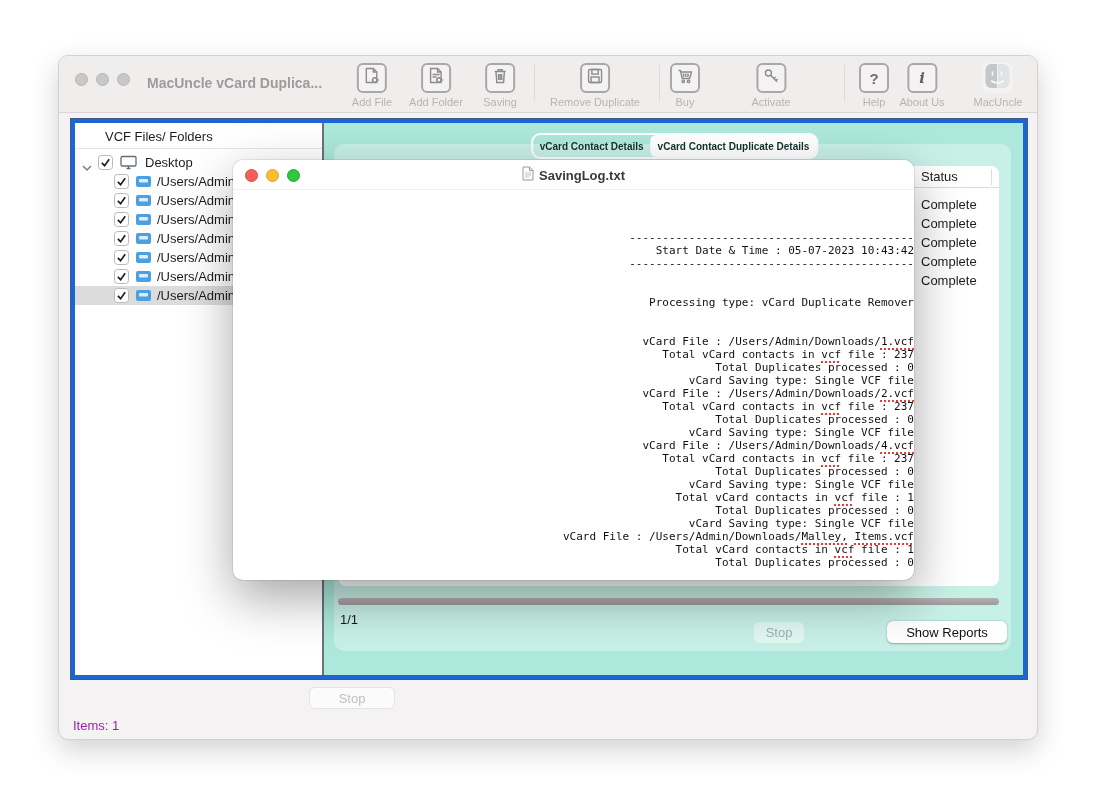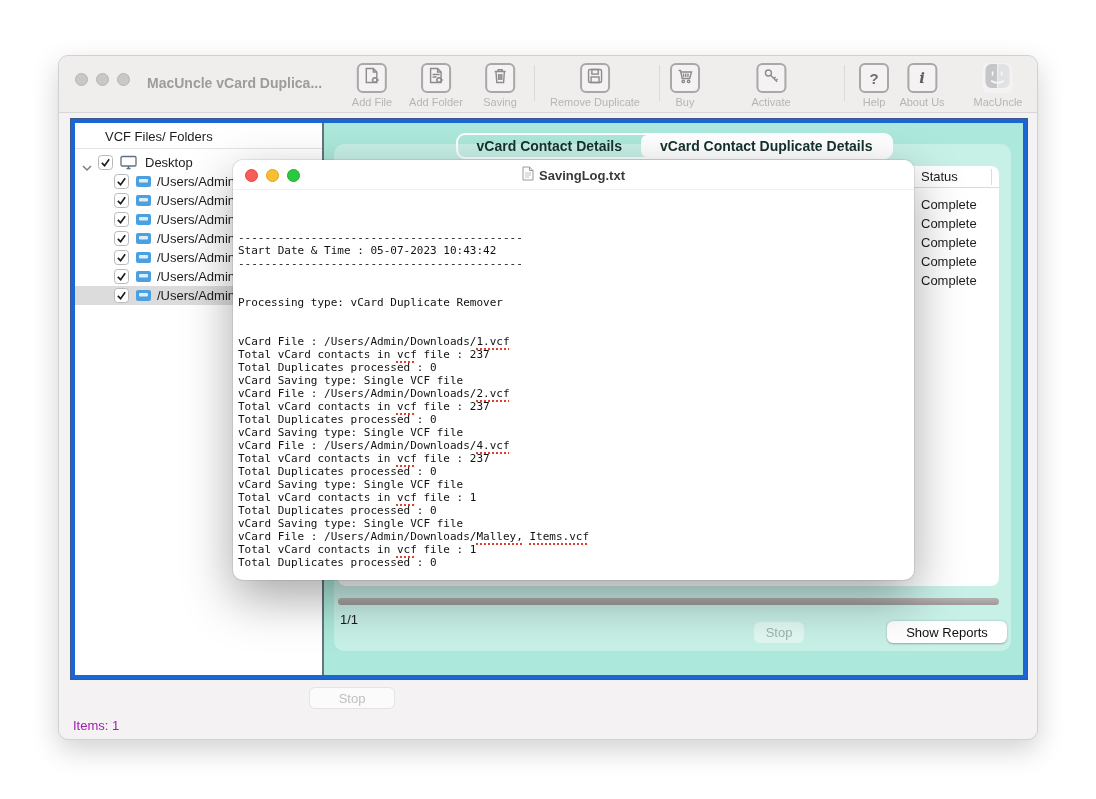--- a/index.html
+++ b/index.html
@@ -40,21 +40,21 @@
   .cbx { position:absolute; width:15px; height:15px; top:2px; background:#fff; border:1px solid #b9b9b9;
     border-radius:3.5px; display:flex; align-items:center; justify-content:center; }
   .row-icon { position:absolute; top:2px; }
   .row-label { position:absolute; top:2px; font-size:13px; color:#1d1d1f; white-space:nowrap; }
 
   
   .main { position:absolute; left:251px; top:0; width:697px; height:552px; background:#ace8db; }
   .inner-panel { position:absolute; left:8px; top:21px; width:677px; height:507px; background:#c7f0e7; border-radius:10px; }
   .tabs { position:absolute; left:50%; transform:translateX(-50%); top:10px; display:flex;
     border:2px solid #ffffff; border-radius:9px; height:26px; z-index:3; }
-  .tab { display:flex; align-items:center; padding:0 19px; font-size:14px; font-weight:bold; color:#14312d; white-space:nowrap; }
+  .tab { display:flex; align-items:center; padding:0 7px; font-size:10px; font-weight:bold; color:#14312d; white-space:nowrap; }
   .tab.active { background:#ffffff; border-radius:6px; }
 
   .table { position:absolute; left:12px; top:43px; width:661px; height:420px; background:#ffffff; border-radius:8px; }
   .table-header { position:absolute; left:0; top:0; width:100%; height:22px; border-bottom:1px solid #dbdbdb; }
   .table-header .hdr-label { position:absolute; left:583px; top:3px; font-size:13px; color:#1d1d1f; }
   .col-sep { position:absolute; left:653px; top:3px; width:1px; height:16px; background:#dcdcdc; }
   .status-cell { position:absolute; left:583px; font-size:13px; color:#1d1d1f; }
 
   .progressbar { position:absolute; left:12px; top:475px; width:661px; height:7px; border-radius:4px;
     background:linear-gradient(#b5b1b1,#9e9a9a); }
@@ -65,21 +65,21 @@
   .show-reports { position:absolute; left:561px; top:498px; width:120px; height:22px;
     background:#ffffff; color:#101010; box-shadow:0 0.5px 2px rgba(0,0,0,.3); }
 
   
   .stop-footer { position:absolute; left:250px; top:631px; width:86px; height:22px;
     background:#fbfbfb; border:1px solid #e4e4e4; color:#bfbfbf; }
   .items-label { position:absolute; left:14px; top:662px; font-size:13px; color:#a21caf; }
 
   
   .log-window { position:absolute; left:233px; top:160px; width:681px; height:420px; background:#ffffff;
-    border-radius:10px; box-shadow:0 18px 50px rgba(0,0,0,.35), 0 0 0 1px rgba(0,0,0,.08); z-index:10; overflow:hidden; }
+    border-radius:10px; box-shadow:0 18px 50px rgba(0,0,0,.35), 0 0 0 1px rgba(0,0,0,.08); z-index:10; overflow:hidden;text-align:right; }
   .log-titlebar { position:absolute; left:0; top:0; width:100%; height:30px; background:#ffffff;
     border-bottom:1px solid #f0f0f0; border-radius:10px 10px 0 0; }
   .log-lights { position:absolute; left:12px; top:9px; display:flex; gap:8px; }
   .ll { width:13px; height:13px; border-radius:50%; }
   .ll.red { background:#f65f57; border:1px solid #e0443e; }
   .ll.yellow { background:#fbbe2e; border:1px solid #dea123; }
   .ll.green { background:#2bc840; border:1px solid #24a732; }
   .log-title-wrap { position:absolute; left:0; top:0; width:100%; height:30px;
     display:flex; align-items:center; justify-content:center; gap:5px; }
   .log-title { font-size:13px; font-weight:bold; color:#3a3a3c; }

